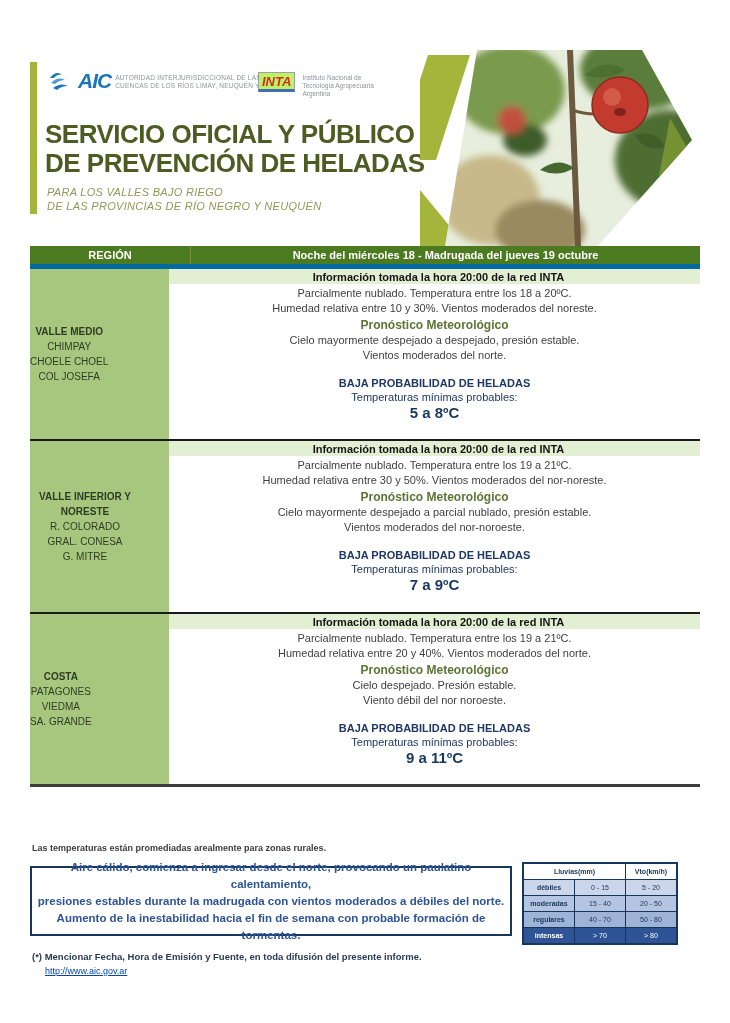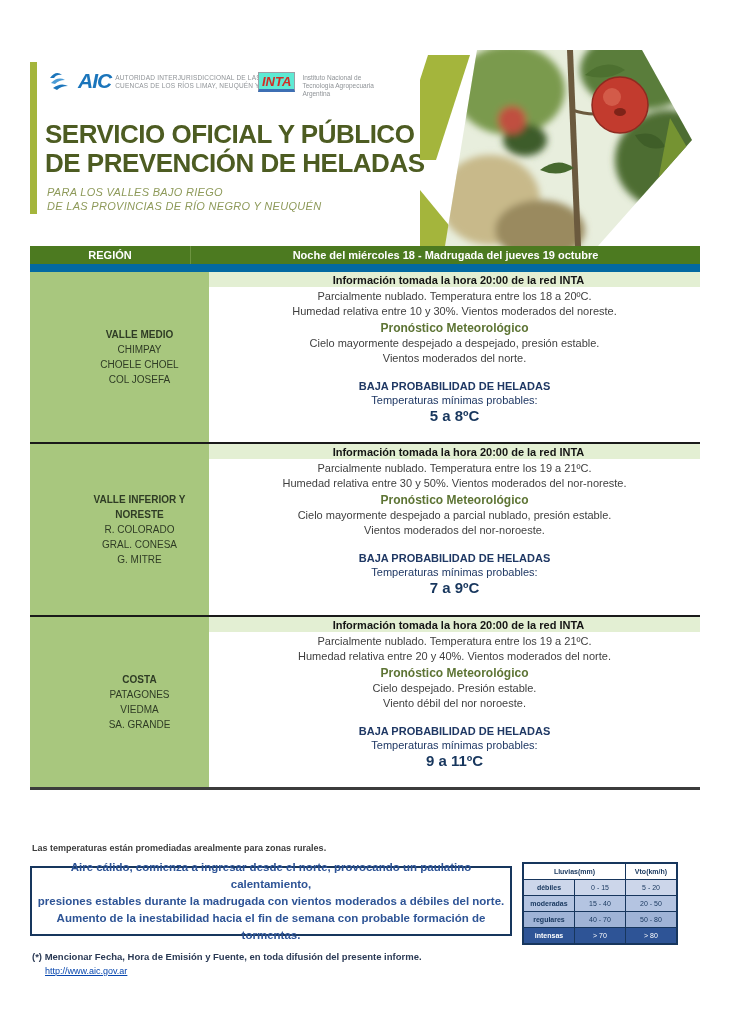--- a/index.html
+++ b/index.html
@@ -5,34 +5,34 @@
   html,body{margin:0;padding:0;background:#ffffff;}
   body{font-family:"Liberation Sans",sans-serif;}
   .page{position:relative;width:730px;height:1023px;background:#ffffff;overflow:hidden;}
 
   
   .left-bar{position:absolute;left:30px;top:62px;width:7px;height:152px;background:#a4b53c;}
   .aic-logo{position:absolute;left:48px;top:70px;display:flex;align-items:flex-start;gap:4px;}
   .aic-mark{color:#1b75bb;font-weight:bold;font-style:italic;font-size:21px;line-height:22px;letter-spacing:-1px;}
   .aic-text{font-size:6.5px;color:#8f9397;line-height:8px;letter-spacing:.2px;padding-top:4px;}
   .inta-logo{position:absolute;left:258px;top:72px;display:flex;gap:7px;align-items:flex-start;}
-  .inta-box{border:1px solid #9aa0a6;border-bottom:3px solid #3e6fb4;padding:1px 3px 0 3px;color:#d22d26;font-weight:bold;font-style:italic;font-size:13px;line-height:15px;background:#5eead4;}
+  .inta-box{border:1px solid #9aa0a6;border-bottom:3px solid #3e6fb4;padding:1px 3px 0 3px;color:#d22d26;font-weight:bold;font-style:italic;font-size:13px;line-height:15px;background:#bef264;}
   .inta-text{font-size:6.5px;color:#8f9397;line-height:8px;padding-top:2px;}
   .doc-title{position:absolute;left:45px;top:120px;font-size:26px;font-weight:bold;color:#4d5c22;line-height:29px;letter-spacing:-.5px;}
   .doc-subtitle{position:absolute;left:47px;top:185px;font-size:11px;font-style:italic;color:#8e9a5a;line-height:14px;letter-spacing:.3px;}
   .hero{position:absolute;left:420px;top:0;width:310px;height:246px;}
 
   
   .fx-table{position:absolute;left:30px;top:246px;width:670px;border-bottom:3px solid #3c3c3c;}
-  .fx-head{display:flex;height:18px;border-bottom:8px solid #0369a1;}
+  .fx-head{display:flex;height:18px;border-bottom:5px solid #0369a1;}
   .fx-head .cell-region{width:160px;background:#4c7a20;color:#fff;font-weight:bold;font-size:11px;display:flex;align-items:center;justify-content:center;border-right:1px solid #6d9440;}
   .fx-head .cell-period{flex:1;background:#4c7a20;color:#fff;font-weight:bold;font-size:11px;display:flex;align-items:center;justify-content:center;}
   .fx-row{display:flex;border-bottom:2px solid #1a1a1a;}
   .fx-row:last-child{border-bottom:none;}
-  .rowcell-left{width:139px;background:#a8c77e;display:flex;align-items:center;justify-content:center;text-align:center;padding-left:40px;}
+  .rowcell-left{width:139px;background:#a8c77e;display:flex;align-items:center;text-align:center;}
   .region-inner{font-size:10px;color:#2f3c25;line-height:15px;max-width:110px;}
   .region-name{font-weight:bold;}
   .rowcell-right{flex:1;background:#fff;text-align:center;padding-bottom:6px;}
   .info-bar{background:#e3efd3;font-weight:bold;font-size:11px;color:#141414;padding:2px 0 1px 8px;}
   .obs{font-size:11px;color:#3f3f3f;line-height:15px;margin-top:2px;}
   .fc-title{font-weight:bold;font-size:12px;color:#5d7434;margin-top:2px;}
   .fc-lines{font-size:11px;color:#3f3f3f;line-height:15px;margin-top:1px;}
   .prob{font-weight:bold;font-size:11px;color:#1f3864;margin-top:14px;}
   .prob-label{font-size:11px;color:#1f3864;margin-top:2px;}
   .temp{font-weight:bold;font-size:15px;color:#17365d;margin-top:1px;}

